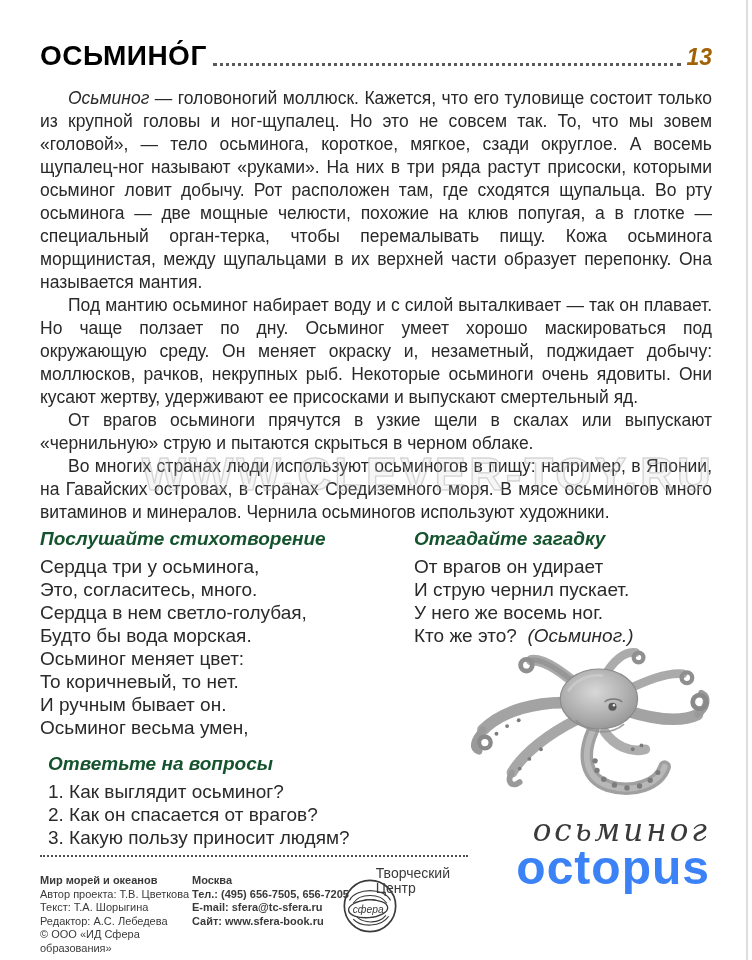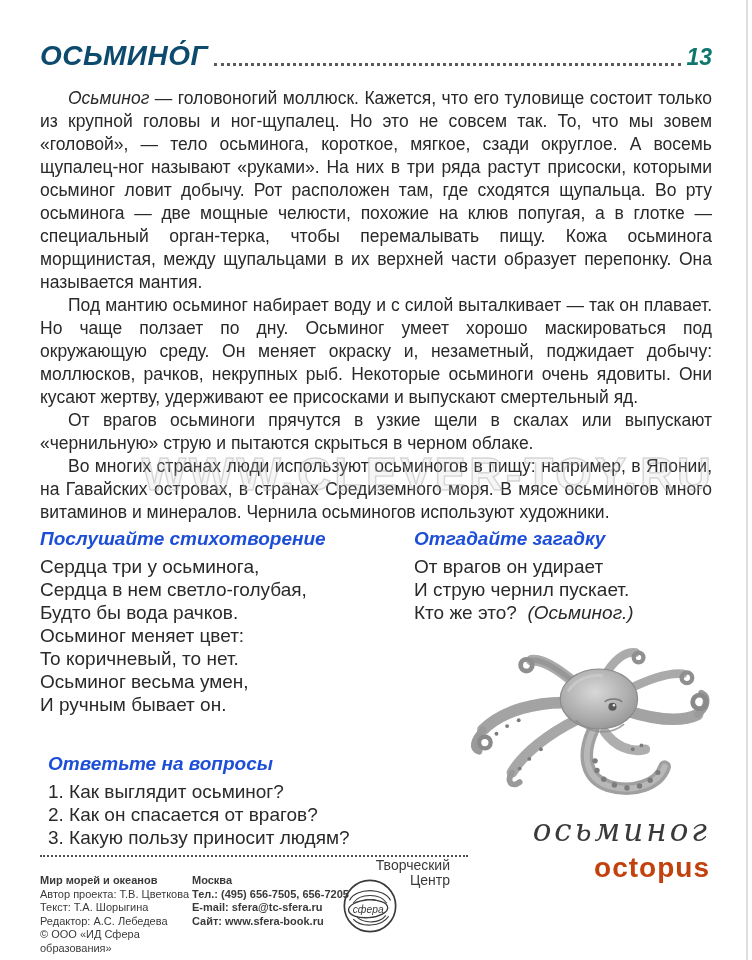--- a/index.html
+++ b/index.html
@@ -5,25 +5,25 @@
   html,body{margin:0;padding:0;background:#ffffff;}
   .page{
     position:relative;width:752px;height:960px;background:#ffffff;
     font-family:"Liberation Sans",sans-serif;color:#2b2b2b;overflow:hidden;
   }
   .scan-edge{position:absolute;top:0;right:4px;width:2px;height:100%;background:#dedede;}
 
   
   .header{position:absolute;top:42px;left:40px;right:40px;display:flex;align-items:flex-end;z-index:2;}
   .title{
-    margin:0;font-style:italic;font-weight:bold;font-size:28px;letter-spacing:.5px;
-    color:#0c4a6e;white-space:nowrap;line-height:1;
+    margin:0;font-weight:bold;font-size:28px;letter-spacing:.5px;
+    color:#000000;white-space:nowrap;line-height:1;
   }
   .leader{flex:1;border-bottom:3px dotted #5a5a5a;margin:0 5px 4px 6px;height:1px;}
-  .pagenum{font-style:italic;font-weight:bold;font-size:23px;color:#0f766e;line-height:1;margin-bottom:1px;}
+  .pagenum{font-style:italic;font-weight:bold;font-size:23px;color:#a16207;line-height:1;margin-bottom:1px;}
 
   
   .watermark{
     position:absolute;top:446px;left:38px;width:676px;z-index:3;pointer-events:none;
     font-weight:bold;font-size:47px;letter-spacing:3px;text-align:right;
     color:rgba(190,190,190,0.14);
     -webkit-text-stroke:1.4px rgba(168,168,168,0.45);
     font-family:"Liberation Sans",sans-serif;white-space:nowrap;
   }
 
@@ -32,49 +32,49 @@
     position:absolute;top:87px;left:40px;width:672px;z-index:1;
     font-size:17.5px;line-height:23px;text-align:justify;color:#292929;
   }
   .article p{margin:0;text-indent:28px;}
   .lead{font-style:italic;}
 
   
   .poem{position:absolute;top:527px;left:40px;width:352px;z-index:1;}
   .riddle{position:absolute;top:527px;left:414px;width:300px;z-index:1;}
   .sec-heading{
-    margin:0 0 5px 0;font-style:italic;font-weight:bold;font-size:19px;color:#1d4ed8;line-height:23px;
+    margin:0 0 5px 0;font-style:italic;font-weight:bold;font-size:19px;color:#14532d;line-height:23px;
   }
   .vline{font-size:19px;line-height:23px;color:#2a2a2a;}
   .answer{font-style:italic;}
 
   
   .questions{position:absolute;top:752px;left:40px;width:390px;z-index:1;margin-left:8px;}
 
   
   .octopus-figure{position:absolute;top:641px;left:446px;width:302px;height:174px;margin:0;z-index:1;}
   .octopus-figure svg{width:100%;height:100%;}
 
   
   .vocab{position:absolute;top:811px;right:42px;width:320px;text-align:right;z-index:2;}
   .vocab-ru{
     font-family:"DejaVu Serif",serif;font-style:italic;font-size:31px;color:#3a3a3a;
     letter-spacing:3px;line-height:38px;
   }
-  .vocab-en{font-weight:bold;font-size:28px;color:#c2410c;line-height:38px;letter-spacing:1px;}
+  .vocab-en{font-weight:bold;font-size:48px;color:#3b82f6;line-height:38px;letter-spacing:1px;}
   .vocab-tr{font-family:"Liberation Serif",serif;font-size:34px;color:#3c3c3c;line-height:40px;}
 
   
   .footer-rule{position:absolute;top:855px;left:40px;width:428px;border-top:2.5px dotted #4f4f4f;z-index:1;}
   .footer-col{position:absolute;top:864px;z-index:1;font-size:11px;line-height:13.5px;color:#3a3a3a;margin-top:10px;}
   .footer-col1{left:40px;width:150px;}
   .footer-col2{left:192px;width:160px;font-weight:bold;}
   .footer-title{font-weight:bold;}
   .footer-logo{position:absolute;top:858px;left:342px;width:108px;height:80px;z-index:1;}
-  .logo-text{position:absolute;top:0;right:0;text-align:right;font-size:14px;line-height:15px;color:#3a3a3a;}
+  .logo-text{position:absolute;top:8px;right:0;text-align:left;font-size:14px;line-height:15px;color:#3a3a3a;}
   .logo-mark{position:absolute;left:0;top:20px;}
 </style>
 </head>
 <body>
 
 <div class="page">
 
   <div class="scan-edge"></div>
 
   <div class="watermark">WWW.CLEVER-TOY.RU</div>
@@ -88,32 +88,34 @@
   <section class="article">
     <p><span class="lead">Осьминог</span><span> — головоногий моллюск. Кажется, что его туловище состоит только из крупной головы и ног-щупалец. Но это не совсем так. То, что мы зовем «головой», — тело осьминога, короткое, мягкое, сзади округлое. А восемь щупалец-ног называют «руками». На них в три ряда растут присоски, которыми осьминог ловит добычу. Рот расположен там, где сходятся щупальца. Во рту осьминога — две мощные челюсти, похожие на клюв попугая, а в глотке — специальный орган-терка, чтобы перемалывать пищу. Кожа осьминога морщинистая, между щупальцами в их верхней части образует перепонку. Она называется мантия.</span></p>
     <p>Под мантию осьминог набирает воду и с силой выталкивает — так он плавает. Но чаще ползает по дну. Осьминог умеет хорошо маскироваться под окружающую среду. Он меняет окраску и, незаметный, поджидает добычу: моллюсков, рачков, некрупных рыб. Некоторые осьминоги очень ядовиты. Они кусают жертву, удерживают ее присосками и выпускают смертельный яд.</p>
     <p>От врагов осьминоги прячутся в узкие щели в скалах или выпускают «чернильную» струю и пытаются скрыться в черном облаке.</p>
     <p>Во многих странах люди используют осьминогов в пищу: например, в Японии, на Гавайских островах, в странах Средиземного моря. В мясе осьминогов много витаминов и минералов. Чернила осьминогов используют художники.</p>
   </section>
 
   <section class="poem">
     <h3 class="sec-heading">Послушайте стихотворение</h3>
     <div class="vline">Сердца три у осьминога,</div>
+    <div class="vline">Это, согласитесь, много.</div>
     <div class="vline">Сердца в нем светло-голубая,</div>
-    <div class="vline">Будто бы вода рачков.</div>
+    <div class="vline">Будто бы вода морская.</div>
     <div class="vline">Осьминог меняет цвет:</div>
     <div class="vline">То коричневый, то нет.</div>
+    <div class="vline">И ручным бывает он.</div>
     <div class="vline">Осьминог весьма умен,</div>
-    <div class="vline">И ручным бывает он.</div>
   </section>
 
   <section class="riddle">
     <h3 class="sec-heading">Отгадайте загадку</h3>
     <div class="vline">От врагов он удирает</div>
     <div class="vline">И струю чернил пускает.</div>
+    <div class="vline">У него же восемь ног.</div>
     <div class="vline"><span>Кто же это?</span>&nbsp; <span class="answer">(Осьминог.)</span></div>
   </section>
 
   <section class="questions">
     <h3 class="sec-heading">Ответьте на вопросы</h3>
     <div class="vline">1. Как выглядит осьминог?</div>
     <div class="vline">2. Как он спасается от врагов?</div>
     <div class="vline">3. Какую пользу приносит людям?</div>
   </section>
 

